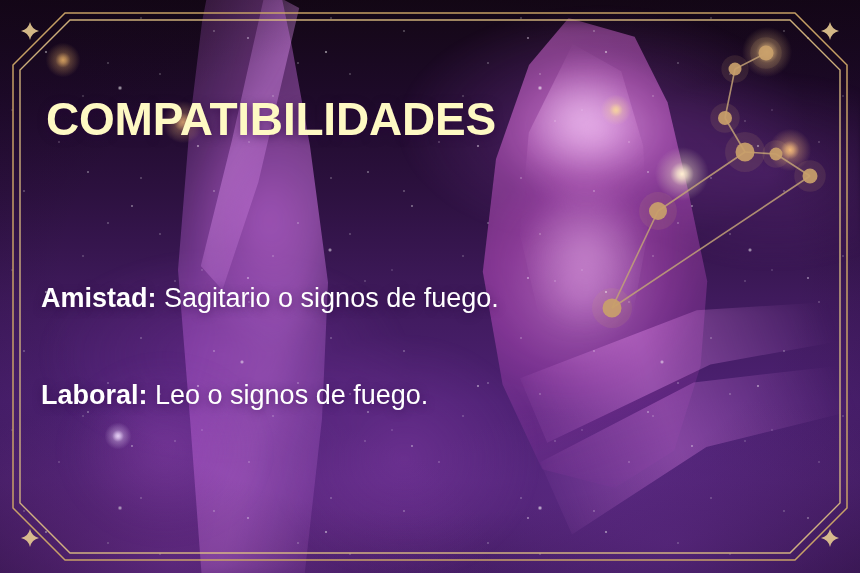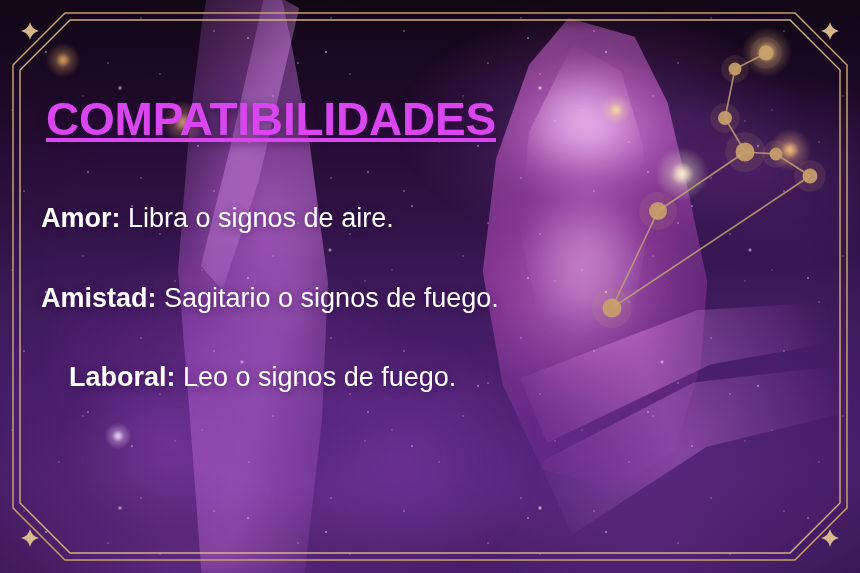--- a/index.html
+++ b/index.html
@@ -187,38 +187,37 @@
     left: 0; top: 0;
     width: 860px; height: 573px;
   }
   .title {
     position: absolute;
     left: 46px;
     top: 92px;
     font-size: 46px;
     font-weight: bold;
     letter-spacing: -0.2px;
-    color: #d946ef;
+    color: #fef9c3;
     text-shadow: 0 2px 10px rgba(40,0,60,0.55);
     white-space: nowrap;
-    text-decoration: underline;
   }
   .line {
     position: absolute;
     left: 41px;
     font-size: 27px;
     color: #ffffff;
     white-space: nowrap;
     text-shadow: 0 2px 8px rgba(40,0,60,0.5);
   }
   .line .lbl { font-weight: bold; }
   .line .val { font-weight: normal; }
   .line-1 { top: 203px; }
   .line-2 { top: 283px; text-align: center; }
-  .line-3 { top: 362px; margin-left: 28px; }
+  .line-3 { top: 380px; }
 
   
   .vignette {
     background: radial-gradient(ellipse 82% 80% at 50% 48%,
                 rgba(0,0,0,0) 52%, rgba(20,4,30,0.42) 100%);
   }
 </style>
 </head>
 <body>
 
@@ -307,23 +306,20 @@
           <path d="M 830 22 Q 831.7 29.3 839 31 Q 831.7 32.7 830 40 Q 828.3 32.7 821 31 Q 828.3 29.3 830 22 Z" fill-opacity="0.9"></path>
           <path d="M 30 529 Q 31.7 536.3 39 538 Q 31.7 539.7 30 547 Q 28.3 539.7 21 538 Q 28.3 536.3 30 529 Z" fill-opacity="0.9"></path>
           <path d="M 830 529 Q 831.7 536.3 839 538 Q 831.7 539.7 830 547 Q 828.3 539.7 821 538 Q 828.3 536.3 830 529 Z" fill-opacity="0.9"></path>
         </g>
     </svg>
   </div>
 
   <div class="content">
     <div class="title">COMPATIBILIDADES</div>
 
-    <div class="line line-1">
-      <span class="lbl">Amor:</span><span class="val"> Libra o signos de aire.</span>
-    </div>
 
     <div class="line line-2">
       <span class="lbl">Amistad:</span><span class="val"> Sagitario o signos de fuego.</span>
     </div>
 
     <div class="line line-3">
       <span class="lbl">Laboral:</span><span class="val"> Leo o signos de fuego.</span>
     </div>
   </div>
 

